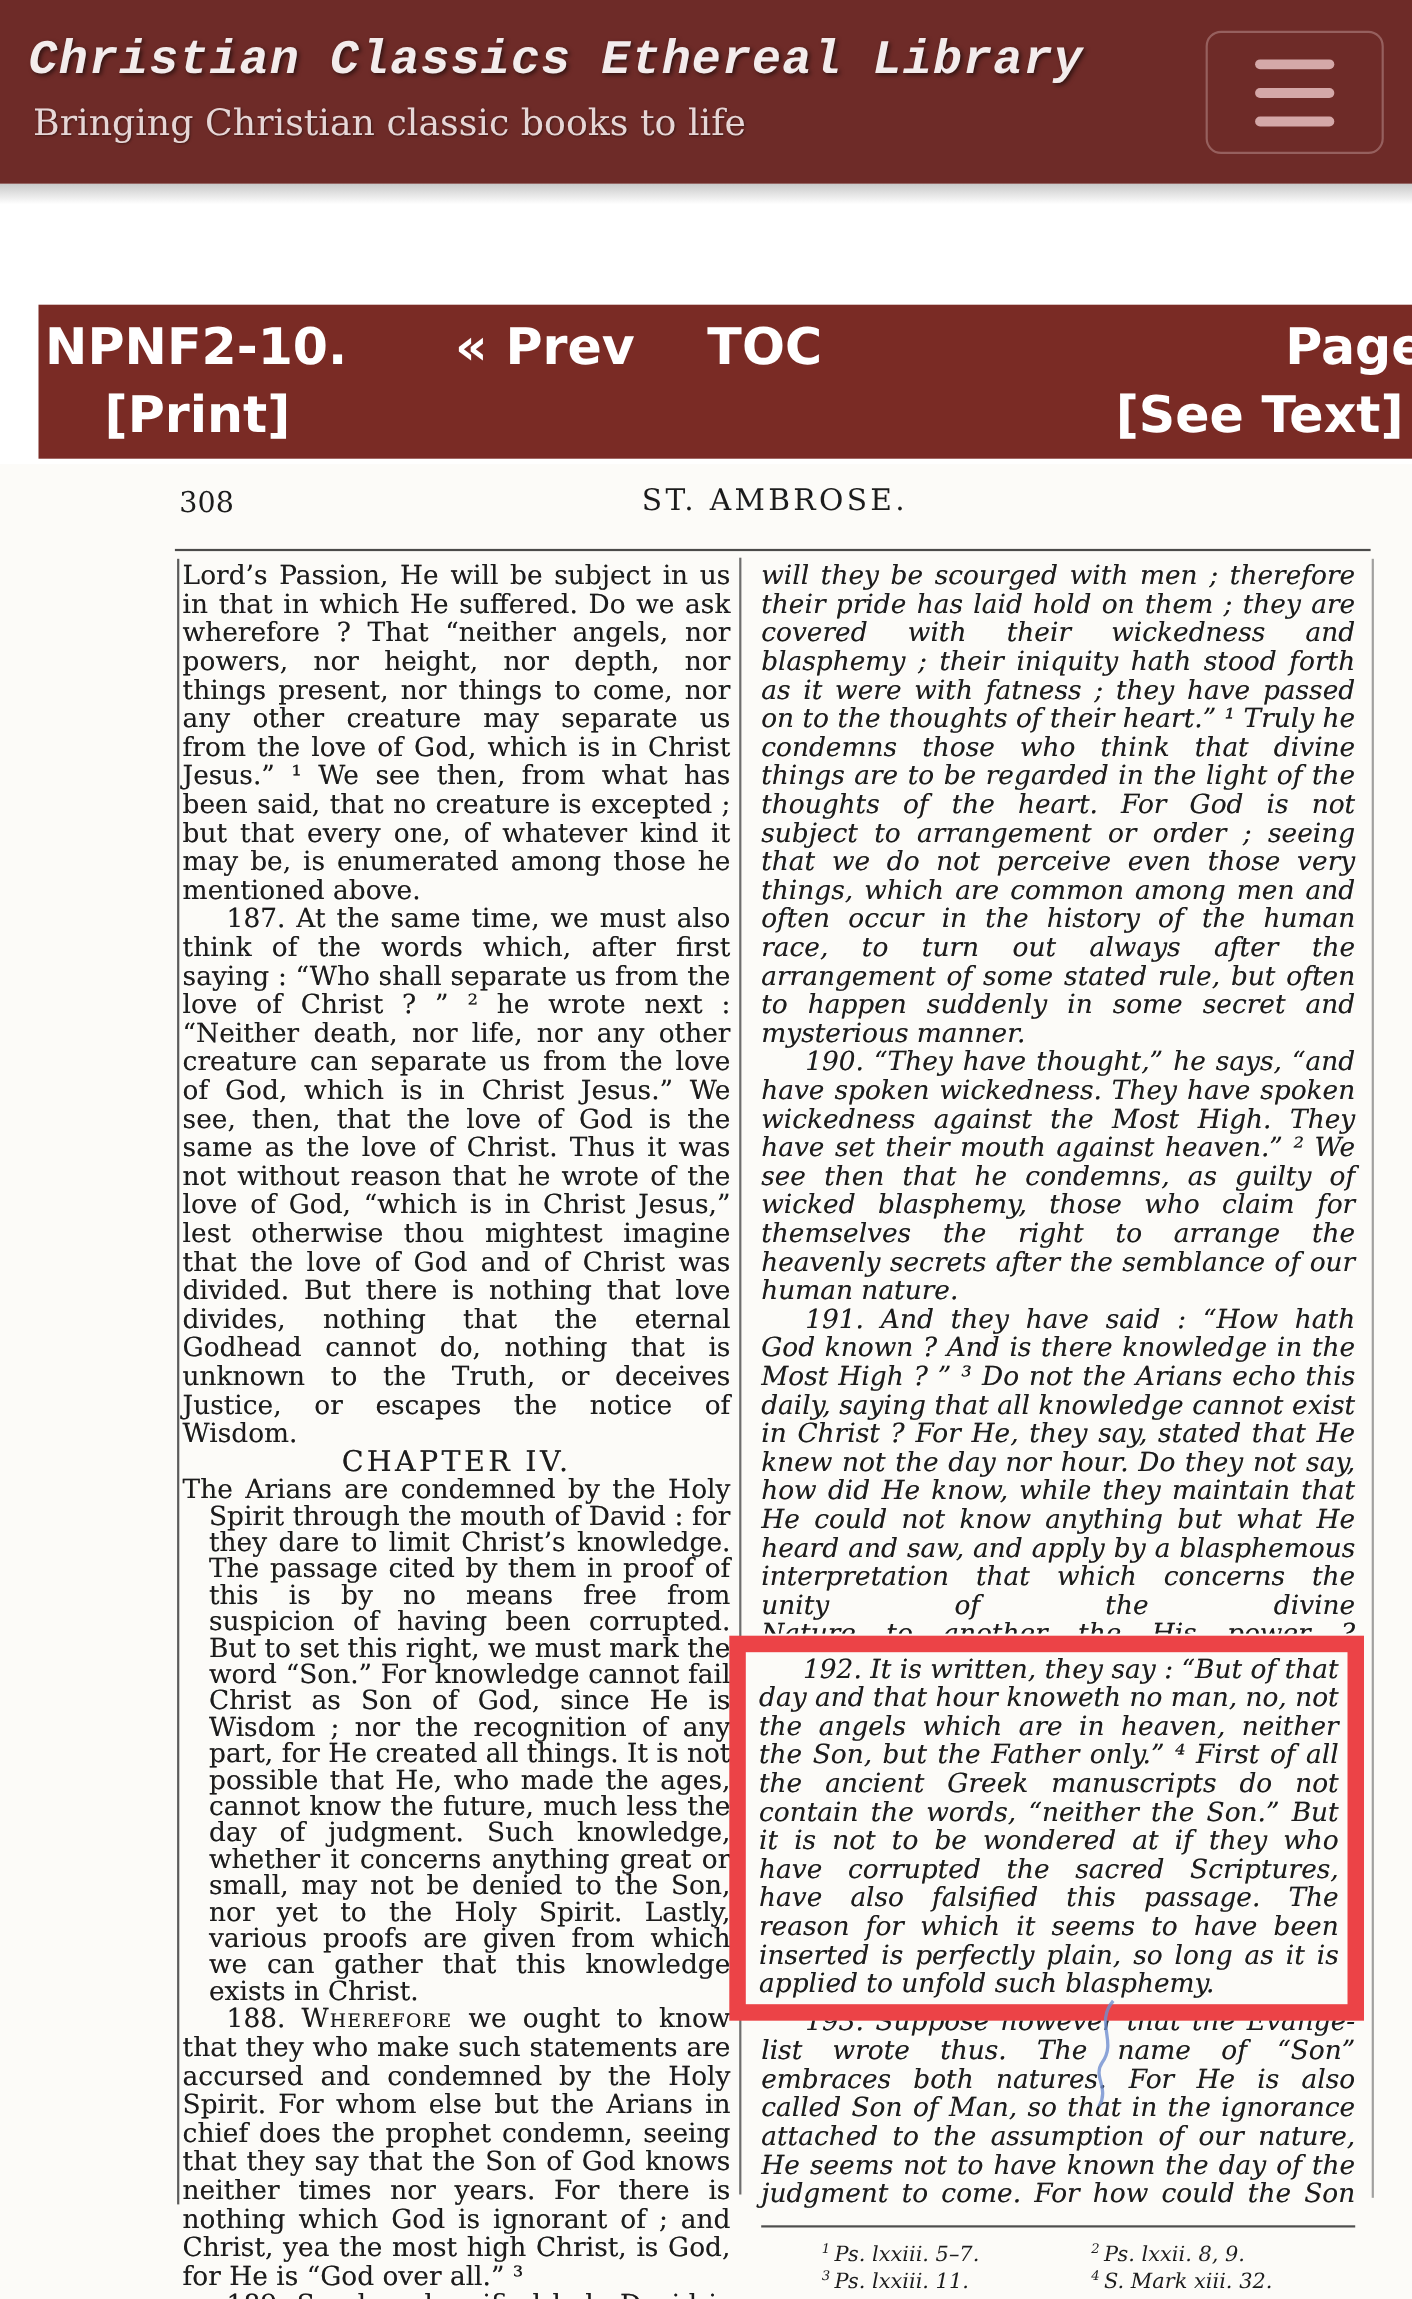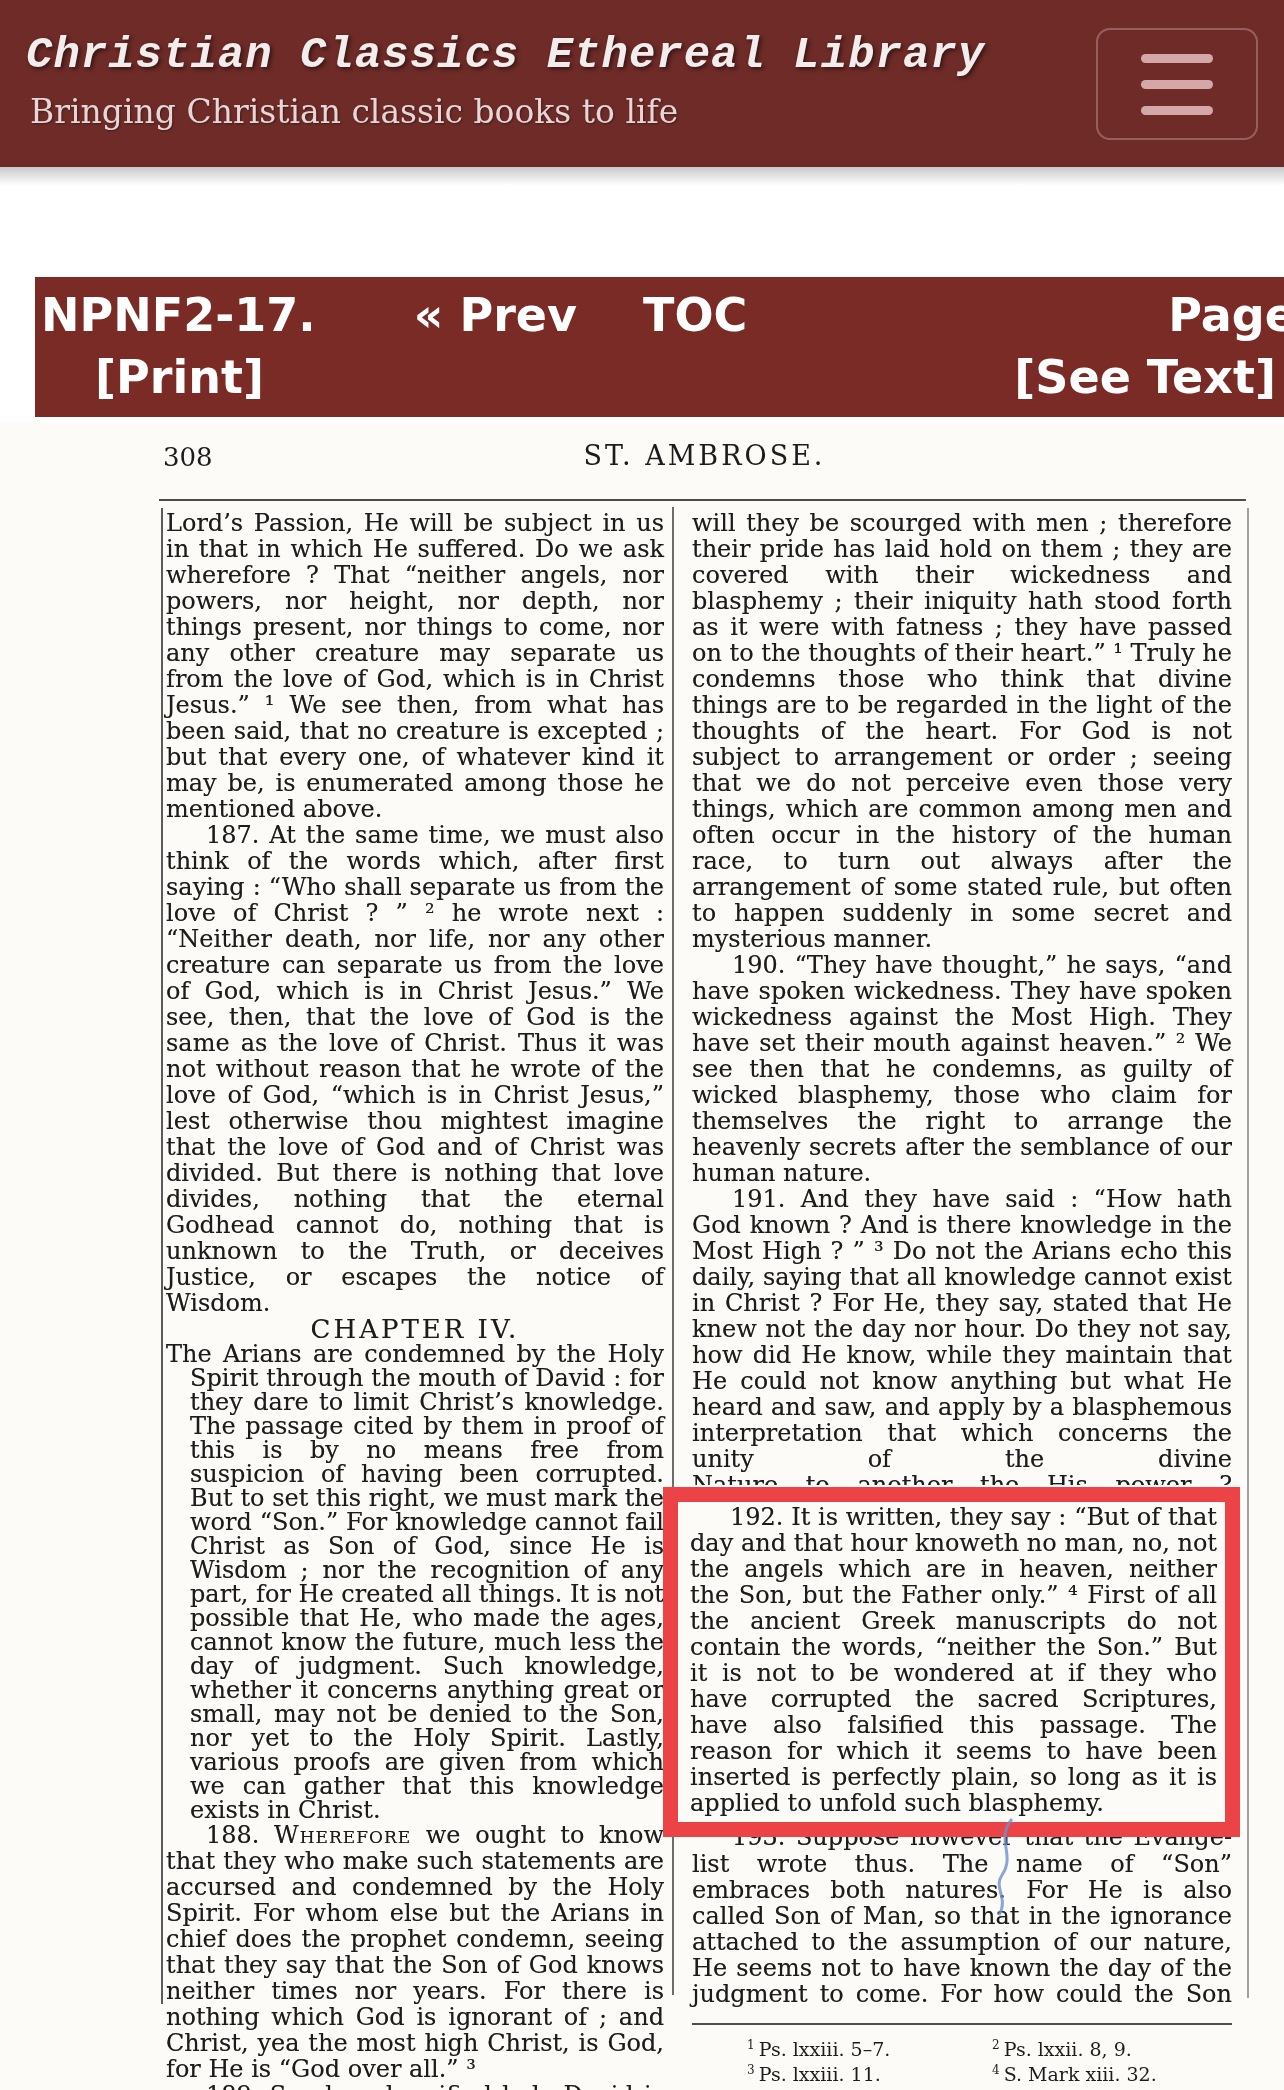--- a/index.html
+++ b/index.html
@@ -30,21 +30,21 @@
   .scan { position: relative; margin-top: 5px; width: 1284px; height: 1670px; background: #fcfbf8; font-family: "DejaVu Serif", serif; color: #1c1c1c; }
   .scan-pagenum { position: absolute; left: 163px; top: 20px; font-size: 26px; }
   .scan-title { position: absolute; left: 163px; top: 18px; width: 1083px; text-align: center; font-size: 27px; letter-spacing: 3px; }
   .rule-top { position: absolute; left: 159px; top: 77px; width: 1087px; height: 2px; background: #2b2b2b; opacity: .85; }
   .edge-left  { position: absolute; left: 161px; top: 86px; width: 2px; height: 1496px; background: #333; opacity: .8; }
   .edge-right { position: absolute; left: 1247px; top: 86px; width: 2px; height: 1490px; background: #555; opacity: .55; }
   .col-divider { position: absolute; left: 672px; top: 85px; width: 2px; height: 1488px; background: #4a4a4a; opacity: .8; }
 
   .col { position: absolute; top: 88px; text-align: justify; font-size: 24px; line-height: 26px; text-shadow: 0 0 0.5px rgba(20,20,20,0.5); }
   .col-left  { left: 166px; width: 498px; }
-  .col-right { left: 692px; width: 540px; }
+  .col-right { left: 692px; width: 540px; font-style: italic; }
   .col p { margin: 0; text-align: justify; }
   .indent { text-indent: 40px; }
   .stretch { text-align-last: justify; }
   .smallcaps { font-variant: small-caps; letter-spacing: 1px; }
 
   .chapter-head { text-align: center !important; font-size: 26px; letter-spacing: 3px; margin: 36px 0 30px 0; }
   .summary { font-size: 24px; line-height: 24px; padding-left: 24px; text-indent: -24px; margin-bottom: 26px; }
 
   .clip-top { height: 13px; overflow: hidden; }
   .clip-bottom { height: 14px; overflow: hidden; }
@@ -68,21 +68,21 @@
   <button class="menu-btn">
     <span class="bar"></span>
     <span class="bar"></span>
     <span class="bar"></span>
   </button>
 </div>
 <div class="header-shadow"></div>
 
 <div class="navbar">
   <div class="nav-row">
-    <a href="#" class="nav-book">NPNF2-17.</a>
+    <a href="#" class="nav-book">NPNF2-10.</a>
     <a href="#" class="nav-prev">« Prev</a>
     <a href="#" class="nav-toc">TOC</a>
     <a href="#" class="nav-page">Page</a>
   </div>
   <div class="nav-row nav-row2">
     <a href="#" class="nav-print">[Print]</a>
     <a href="#" class="nav-seetext">[See Text]</a>
   </div>
 </div>
 

